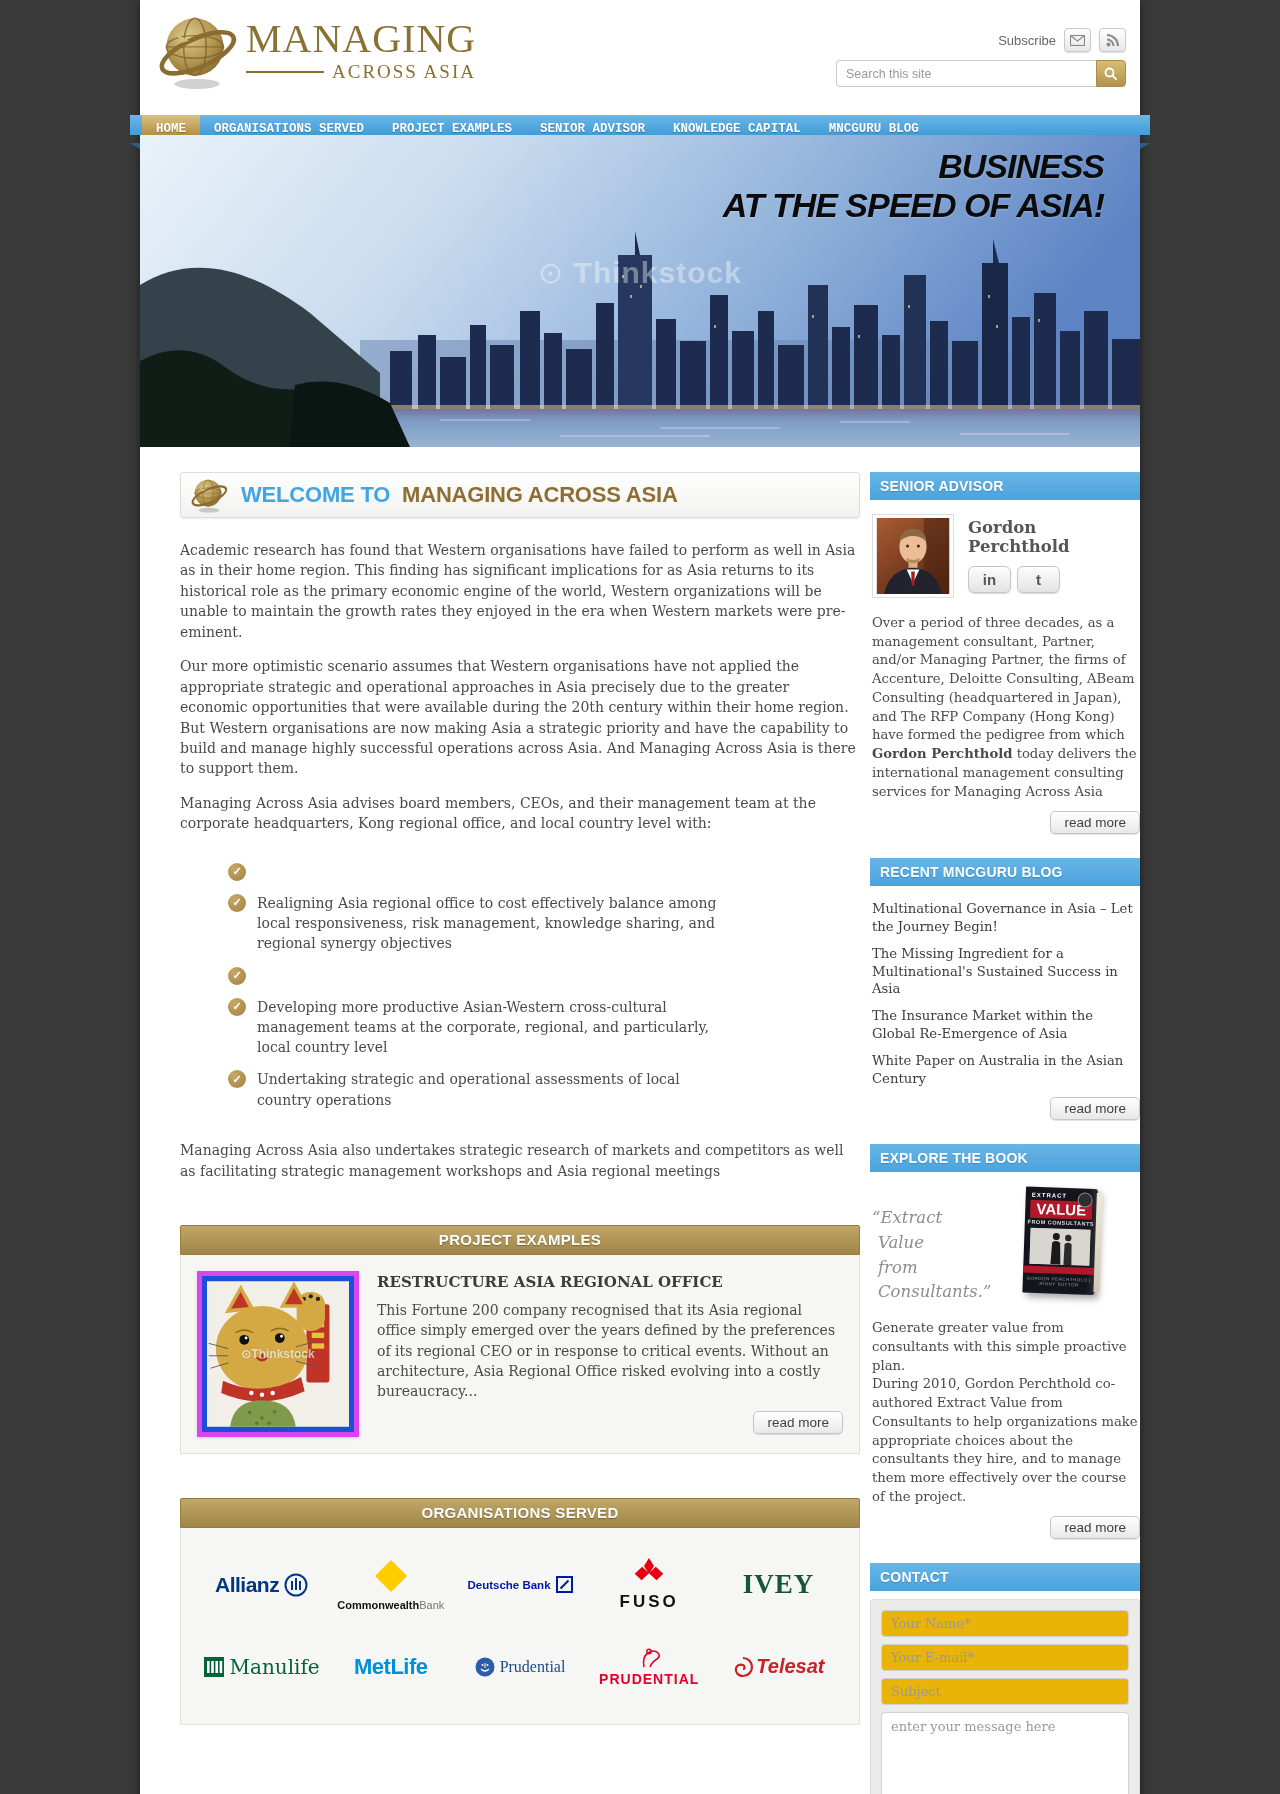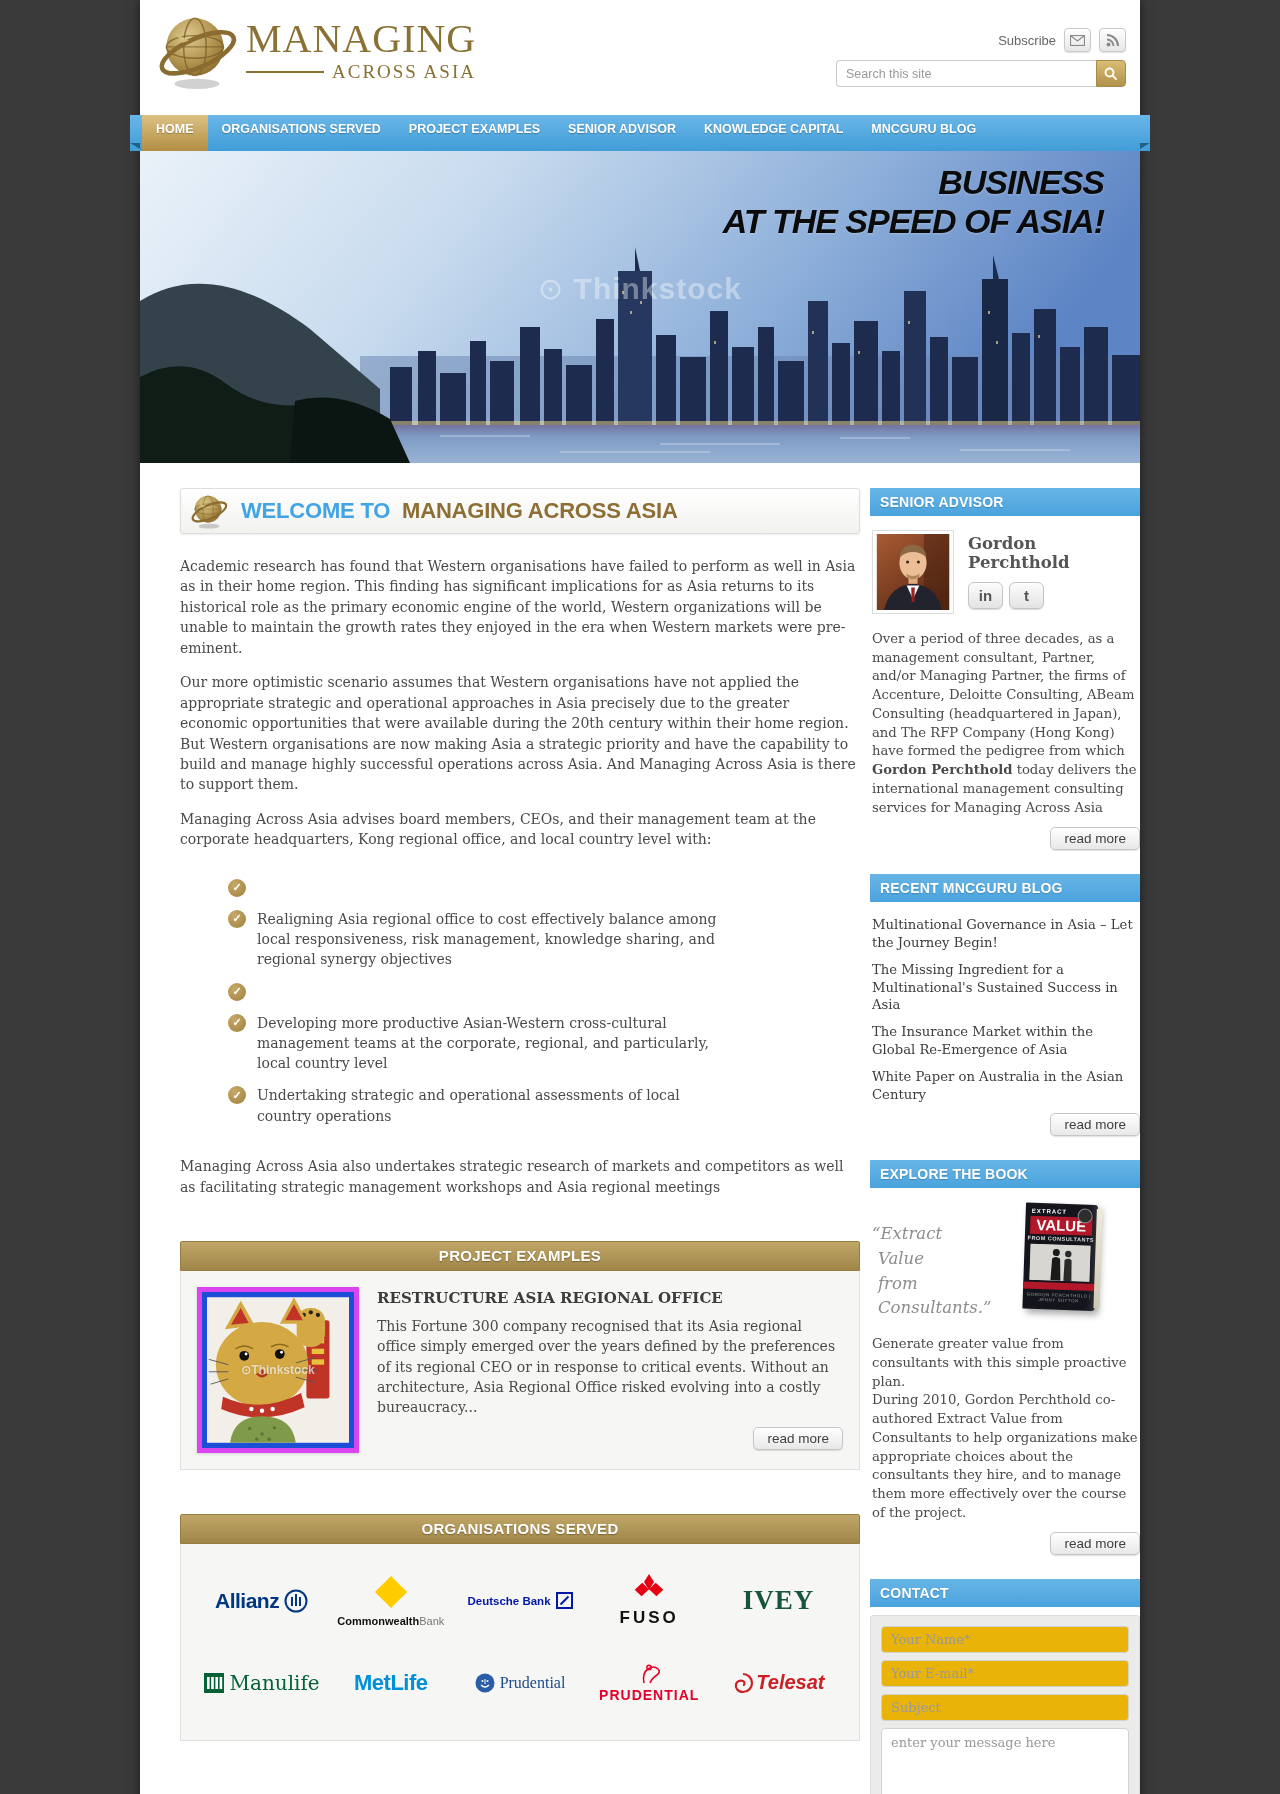--- a/index.html
+++ b/index.html
@@ -29,21 +29,21 @@
     padding:0 9px; font-size:12.5px; color:#555; font-family:"Liberation Sans",sans-serif; outline:none; }
   .search-input::placeholder { color:#999; }
   .search-btn { width:30px; border:1px solid #a8judge; border:1px solid #a98a4d; border-radius:0 4px 4px 0;
     background:linear-gradient(#d9bd74,#b3924b); display:flex; align-items:center; justify-content:center; cursor:pointer; }
 
   
   .nav-wrap { position:relative; margin:0 -10px; z-index:5; }
   .nav-wrap::before, .nav-wrap::after { content:""; position:absolute; top:28px; width:0; height:0; }
   .nav-wrap::before { left:0; border-top:6px solid #20618c; border-left:10px solid transparent; }
   .nav-wrap::after { right:0; border-top:6px solid #20618c; border-right:10px solid transparent; }
-  .nav { height:36px; background:linear-gradient(#6ab6e8,#419dd7); display:flex; padding-left:12px; }
+  .nav { height:20px; background:linear-gradient(#6ab6e8,#419dd7); display:flex; padding-left:12px;font-family:Liberation Mono, monospace; }
   .nav-item { padding:0 14px; line-height:28px; color:#fff; font-weight:bold; font-size:12.5px;
     text-shadow:0 1px 1px rgba(0,0,0,.28); cursor:pointer; white-space:nowrap; }
   .nav-item.active { background:linear-gradient(#dcc183,#b28f44); }
 
   
   .hero { height:312px; position:relative; overflow:hidden; }
   .hero svg.scene { position:absolute; inset:0; width:100%; height:100%; }
   .hero-title { position:absolute; top:12px; right:36px; text-align:right; font-style:italic;
     font-weight:bold; font-size:34px; line-height:1.16; color:#0b0b0b; letter-spacing:-1px;
     text-shadow:0 1px 2px rgba(255,255,255,.25); }
@@ -117,21 +117,21 @@
   .lg-telesat { display:flex; align-items:center; gap:2px; color:#cc2027; font-weight:bold; font-style:italic; font-size:20px; }
 
   
   .side-bar-header { background:linear-gradient(#68b5e6,#4aa3dd); color:#fff; font-weight:bold;
     font-size:14px; padding:6px 10px; letter-spacing:.2px; text-shadow:0 1px 1px rgba(0,0,0,.2); margin-bottom:14px; }
   .advisor-row { display:flex; gap:14px; padding:0 2px; }
   .advisor-photo { flex:0 0 82px; height:84px; background:#fff; border:1px solid #ddd; padding:3px; }
   .advisor-photo svg { width:100%; height:100%; display:block; }
   .advisor-name { font-family:"DejaVu Serif", serif; font-weight:bold; font-size:16.5px; color:#555; margin:4px 0 10px; }
   .social-row { display:flex; gap:6px; }
-  .social-btn { width:35px; height:27px; border:1px solid #c5c5c5; border-radius:6px;
+  .social-btn { width:43px; height:27px; border:1px solid #c5c5c5; border-radius:6px;
     background:linear-gradient(#fdfdfd,#e3e3e3); box-shadow:0 1px 1px rgba(0,0,0,.15);
     display:flex; align-items:center; justify-content:center; font-weight:bold; color:#555;
     font-size:15px; cursor:pointer; }
   .bio { font-family:"DejaVu Serif", serif; font-size:13.2px; line-height:1.42; color:#4a4a4a; margin:16px 2px 10px; }
   .side-readmore { text-align:right; margin:0 0 10px; }
 
   .blog-list { margin:0 2px; padding:0; list-style:none; }
   .blog-list li { font-family:"DejaVu Serif", serif; font-size:13.2px; line-height:1.32; color:#3d3d3d;
     margin-bottom:10px; cursor:pointer; }
 
@@ -417,21 +417,21 @@
                   <circle cx="62" cy="154" r="2"></circle>
                   <circle cx="76" cy="147" r="2"></circle>
                   <circle cx="56" cy="160" r="2"></circle>
                   <circle cx="70" cy="160" r="2"></circle>
                 </g>
             </svg>
             <span class="img-watermark">⊙Thinkstock</span>
           </div>
           <div class="proj-body">
             <div class="proj-title">RESTRUCTURE ASIA REGIONAL OFFICE</div>
-            <div class="proj-text">This Fortune 300 company recognised that its Asia regional office simply emerged over the years defined by the preferences of its regional CEO or in response to critical events. Without an architecture, Asia Regional Office risked evolving into a costly bureaucracy...</div>
+            <div class="proj-text">This Fortune 200 company recognised that its Asia regional office simply emerged over the years defined by the preferences of its regional CEO or in response to critical events. Without an architecture, Asia Regional Office risked evolving into a costly bureaucracy...</div>
             <div class="align-right"><span class="read-more">read more</span></div>
           </div>
         </div>
       </div>
 
       <div class="gold-bar">ORGANISATIONS SERVED</div>
       <div class="panel">
         <div class="org-row">
           <div class="org-cell">
             <div class="lg-allianz">

